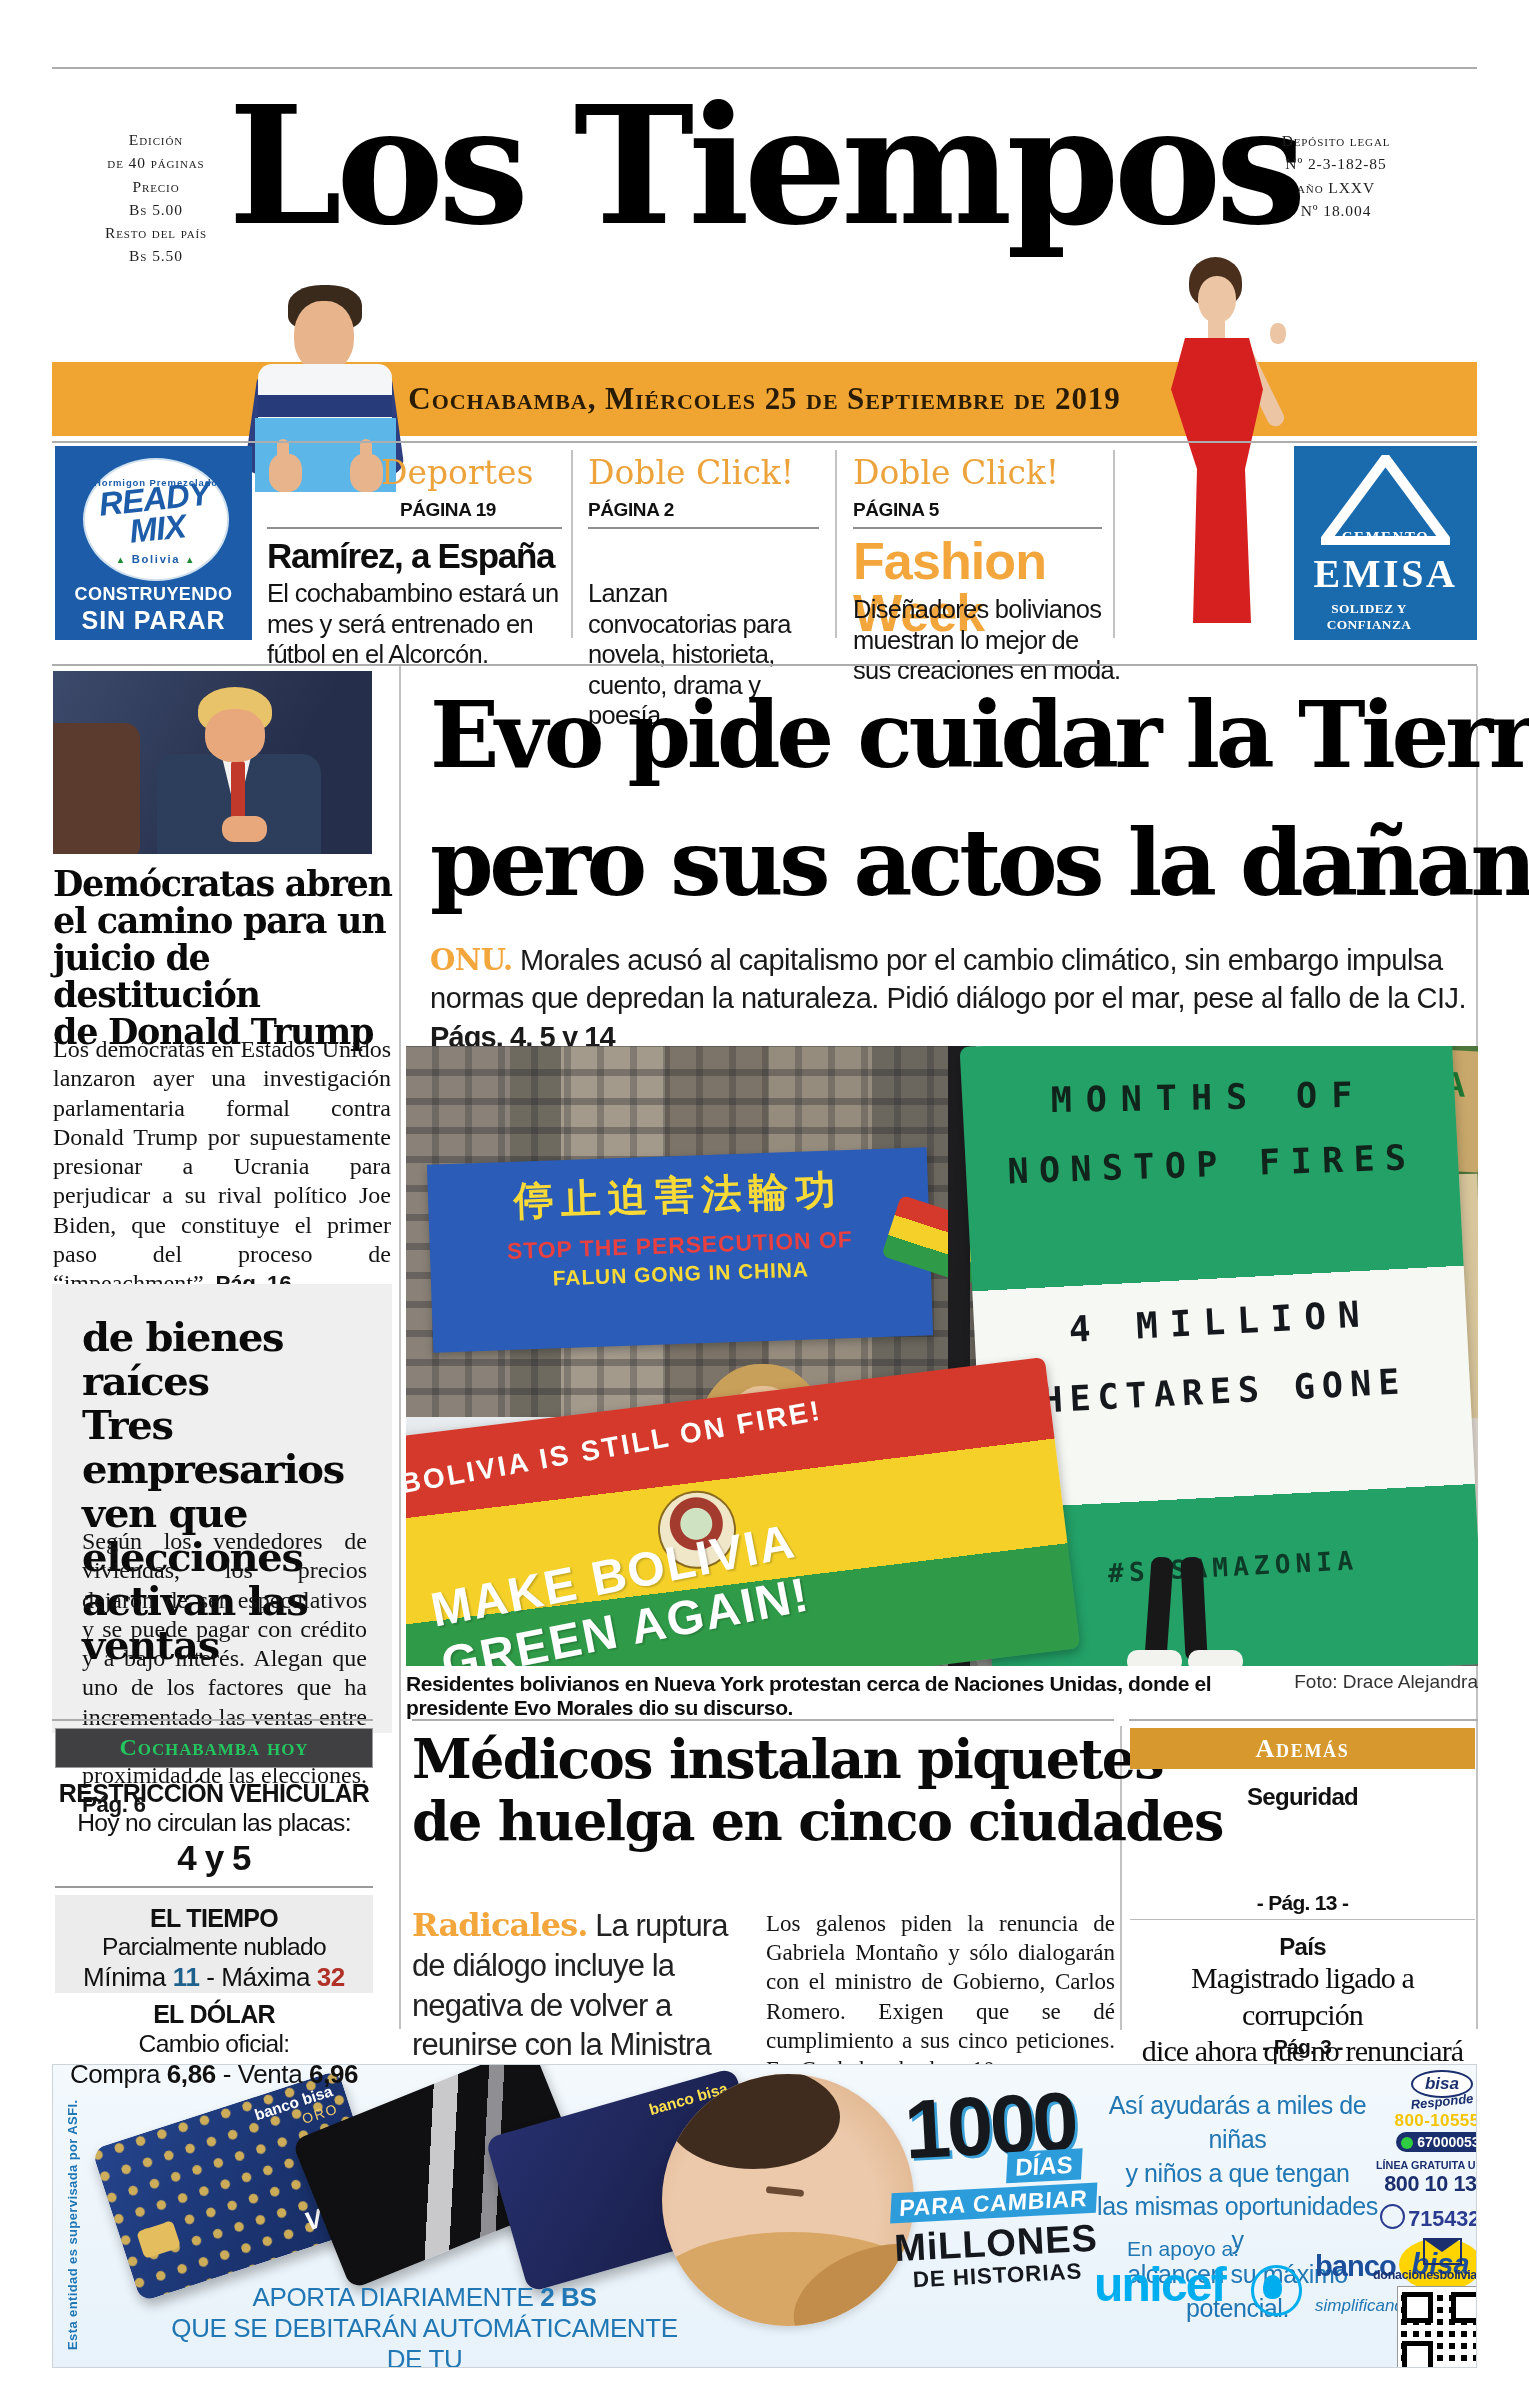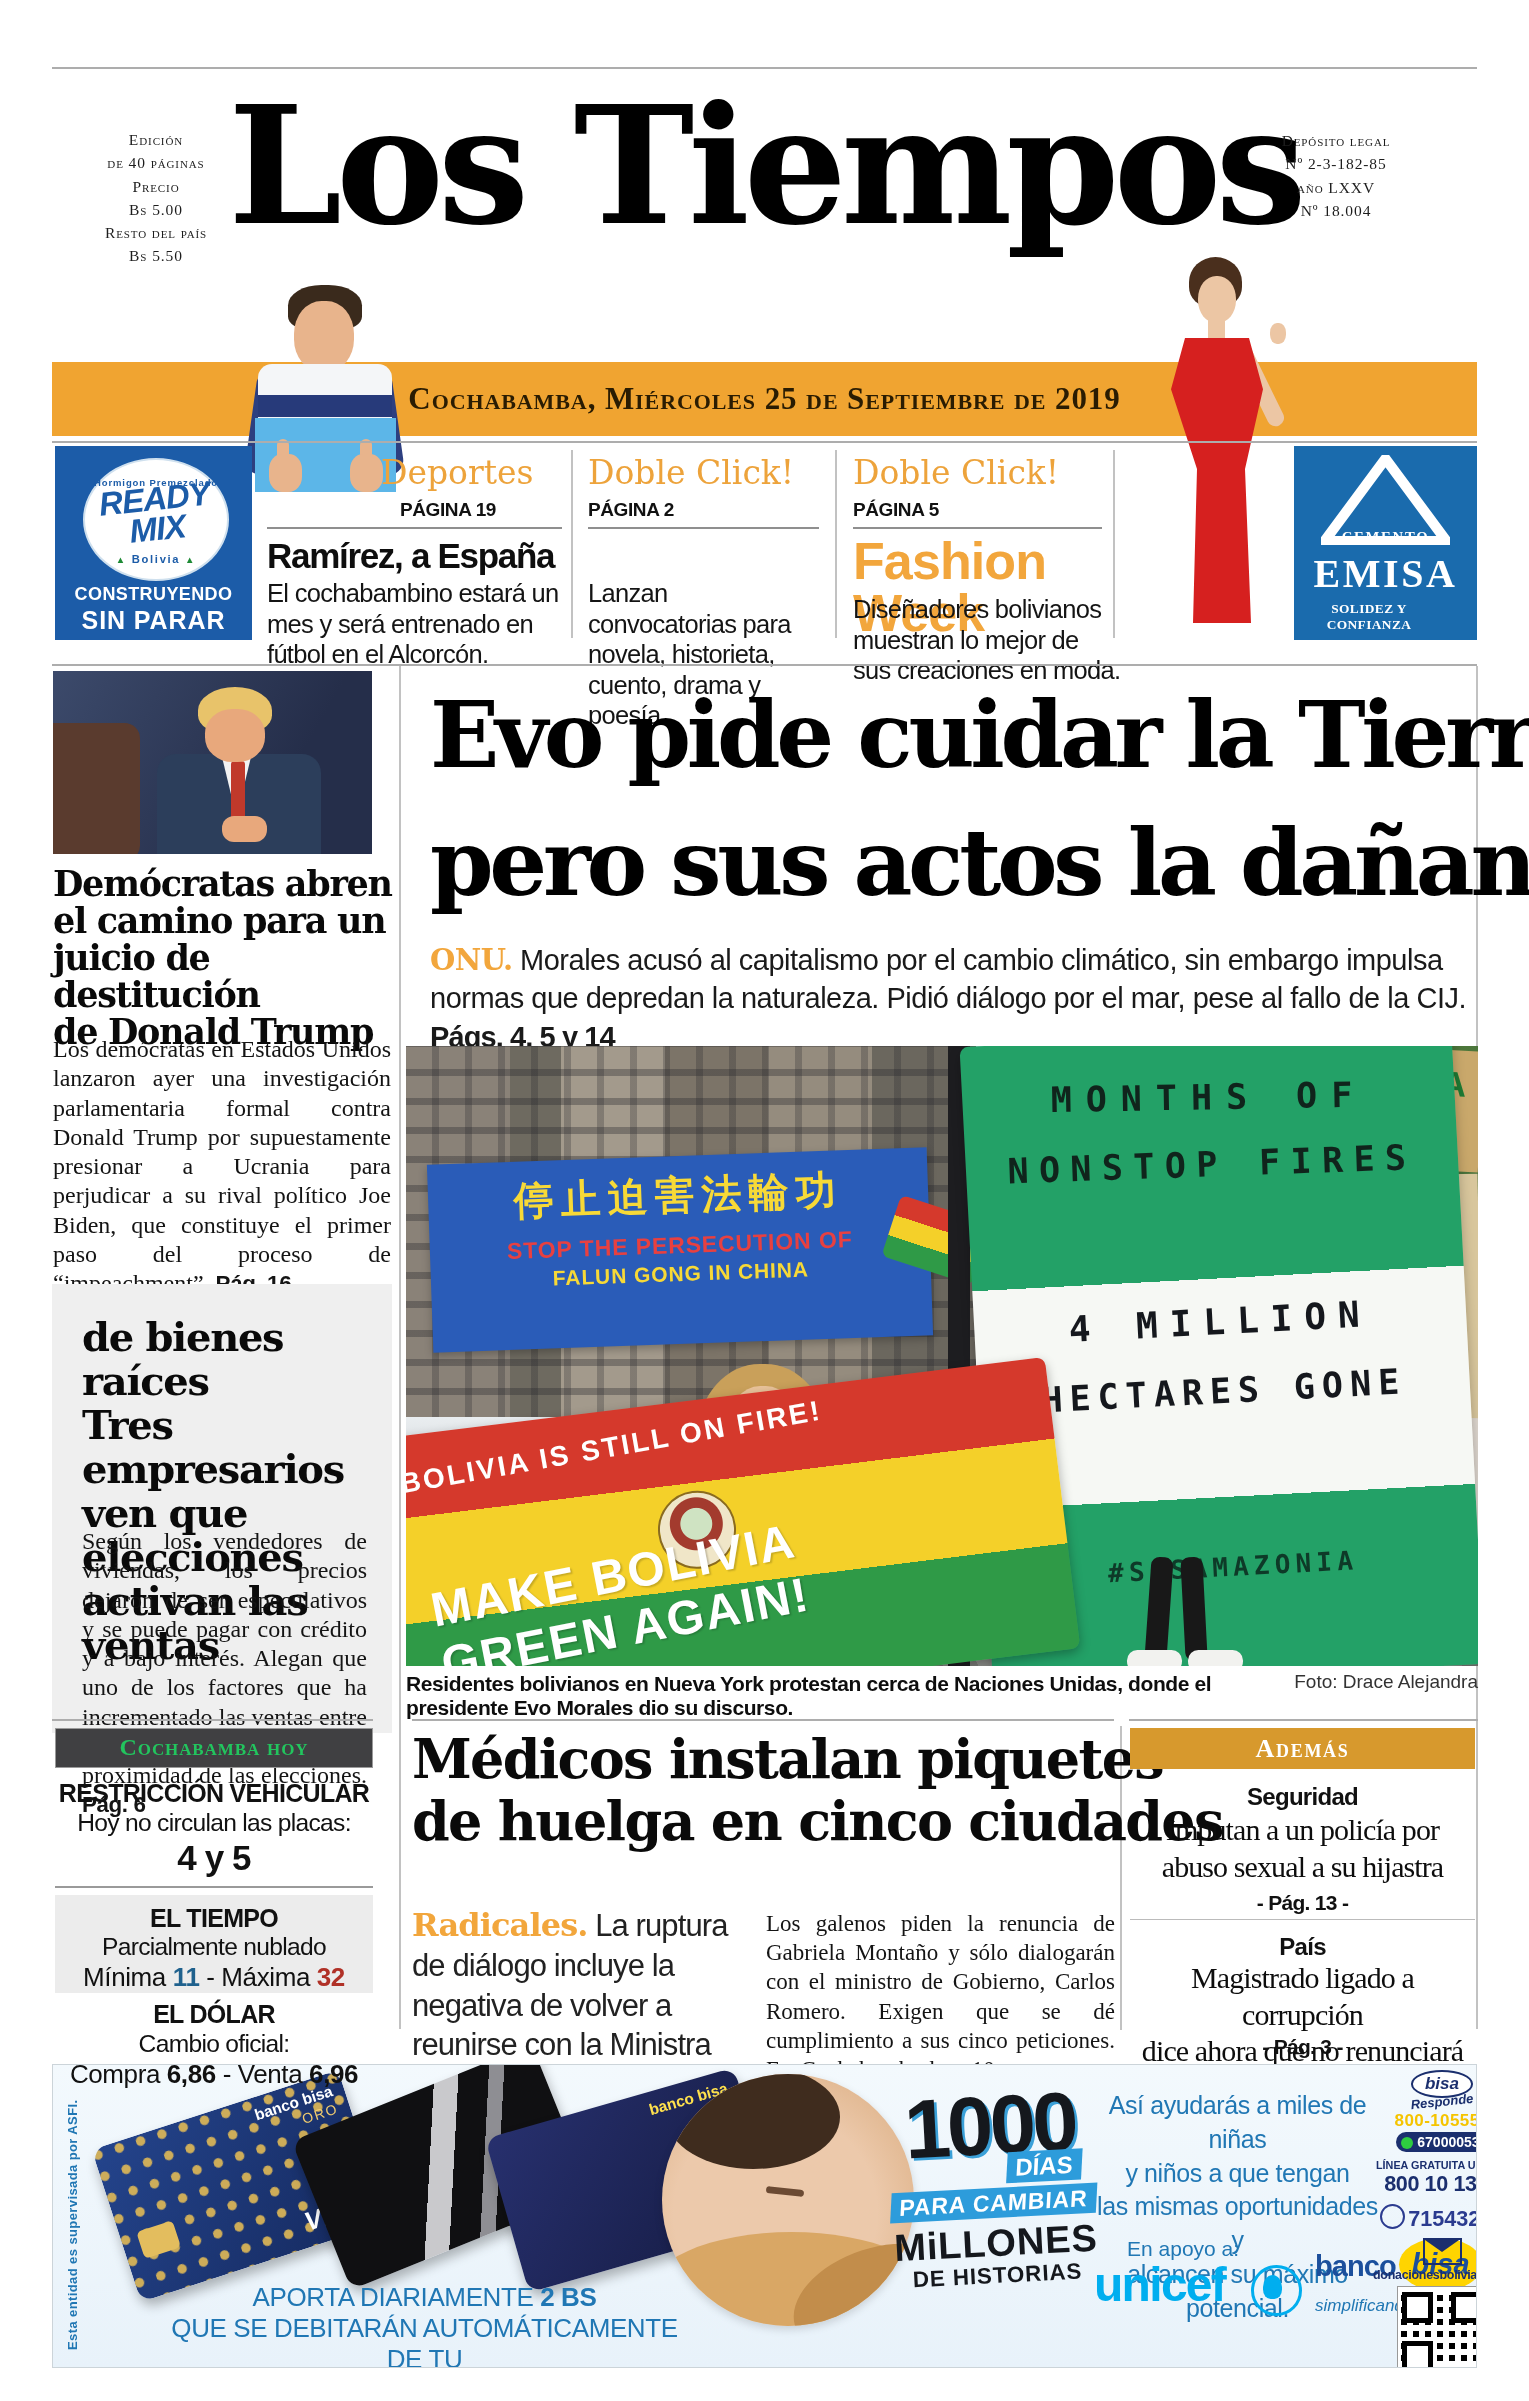--- a/index.html
+++ b/index.html
@@ -497,24 +497,20 @@
     <span class="kicker">Radicales.</span><span> La ruptura de diálogo incluye la negativa de volver a reunirse con la Ministra de Salud</span>
   </div>
   <div class="abs serif-body med-body">
     <span>Los galenos piden la renuncia de Gabriela Montaño y sólo dialogarán con el ministro de Gobierno, Carlos Romero. Exigen que se dé cumplimiento a sus cinco peticiones. En Cochabamba hay 10 personas en ayuno. </span><span class="pg-bold">Pág. 3</span>
   </div>
 
   <div class="abs ad-bar">
     <span>Además</span>
   </div>
   <div class="abs ad-sec cond-bold" style="left:1130px;top:1783px;">Seguridad</div>
-  <div class="abs ad-item" style="left:1130px;top:1812px;">
-    <div>Imputan a un policía por</div>
-    <div>abuso sexual a su hijastra</div>
-  </div>
   <div class="abs ad-pg cond-bold" style="left:1130px;top:1891px;">- Pág. 13 -</div>
   <div class="abs ad-div"></div>
   <div class="abs ad-sec cond-bold" style="left:1130px;top:1933px;">País</div>
   <div class="abs ad-item" style="left:1130px;top:1960px;">
     <div>Magistrado ligado a corrupción</div>
     <div>dice ahora que no renunciará</div>
   </div>
   <div class="abs ad-pg cond-bold" style="left:1130px;top:2035px;">- Pág. 3 -</div>
 
   <div class="abs bigad">

